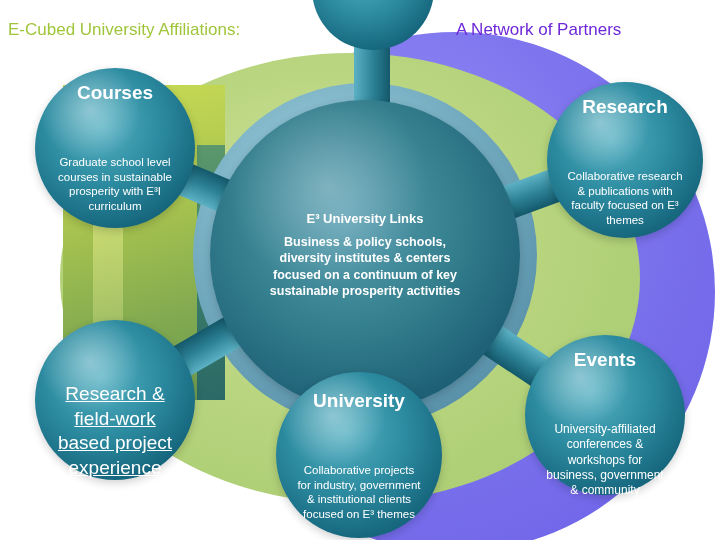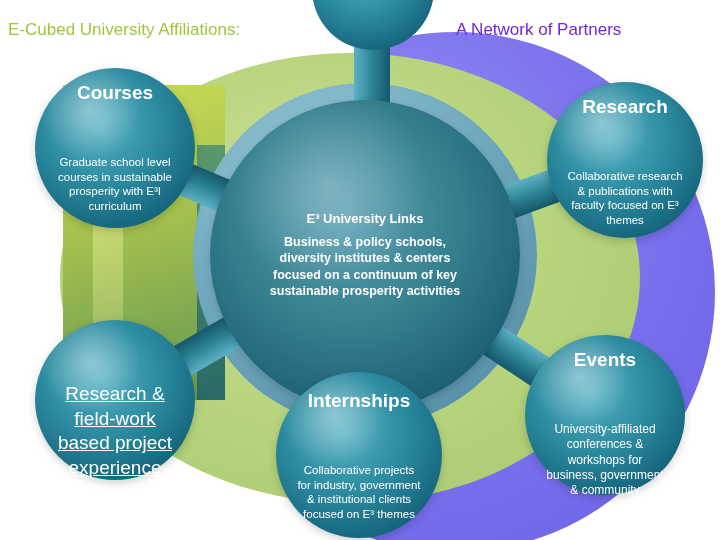--- a/index.html
+++ b/index.html
@@ -126,21 +126,21 @@
   <div class="sphere node node-research">
     <div class="sphere-title">Research</div>
     <div class="sphere-desc">Collaborative research &amp; publications with faculty focused on E³ themes</div>
   </div>
 
   <div class="sphere node node-internships">
     <div class="sphere-desc">Research &amp; field-work based project experience</div>
   </div>
 
   <div class="sphere node node-consulting">
-    <div class="sphere-title">Internships</div>
+    <div class="sphere-title">University</div>
     <div class="sphere-desc">Collaborative projects for industry, government &amp; institutional clients focused on E³ themes</div>
   </div>
 
   <div class="sphere node node-events">
     <div class="sphere-title">Events</div>
     <div class="sphere-desc">University-affiliated conferences &amp; workshops for business, government &amp; community</div>
   </div>
 
   <div class="heading heading-left">E-Cubed University Affiliations:</div>
   <div class="heading heading-right">A Network of Partners</div>

